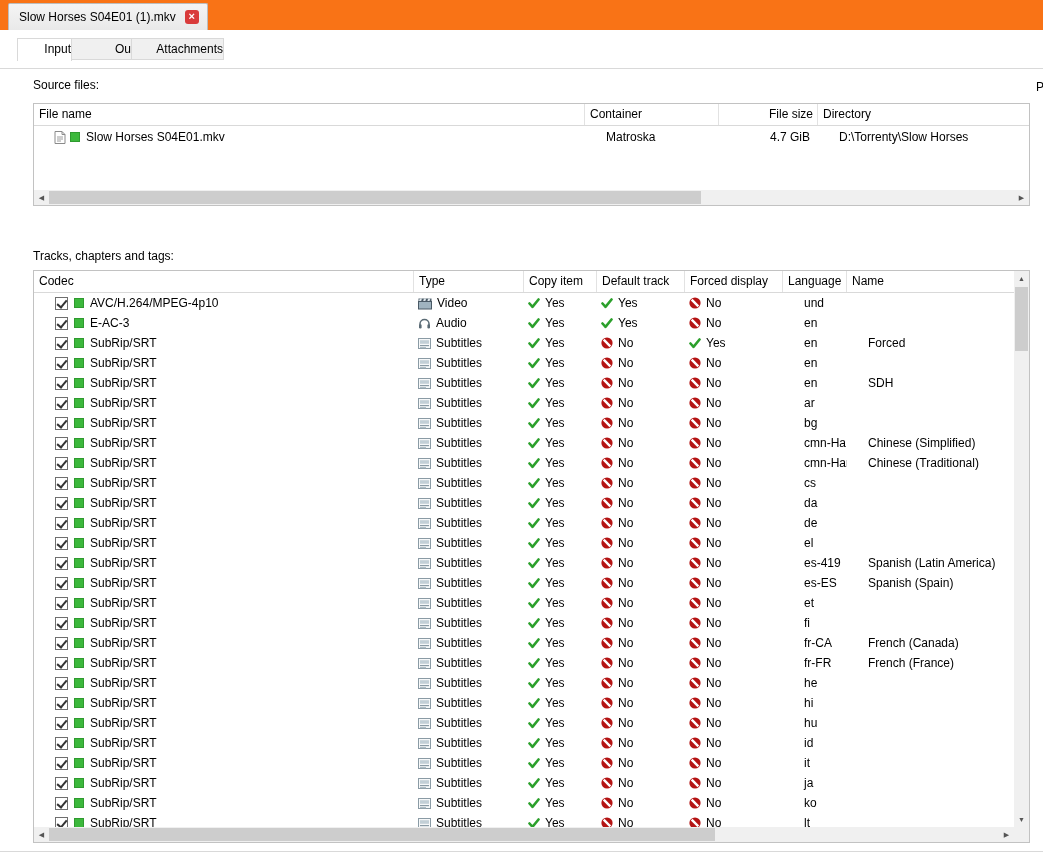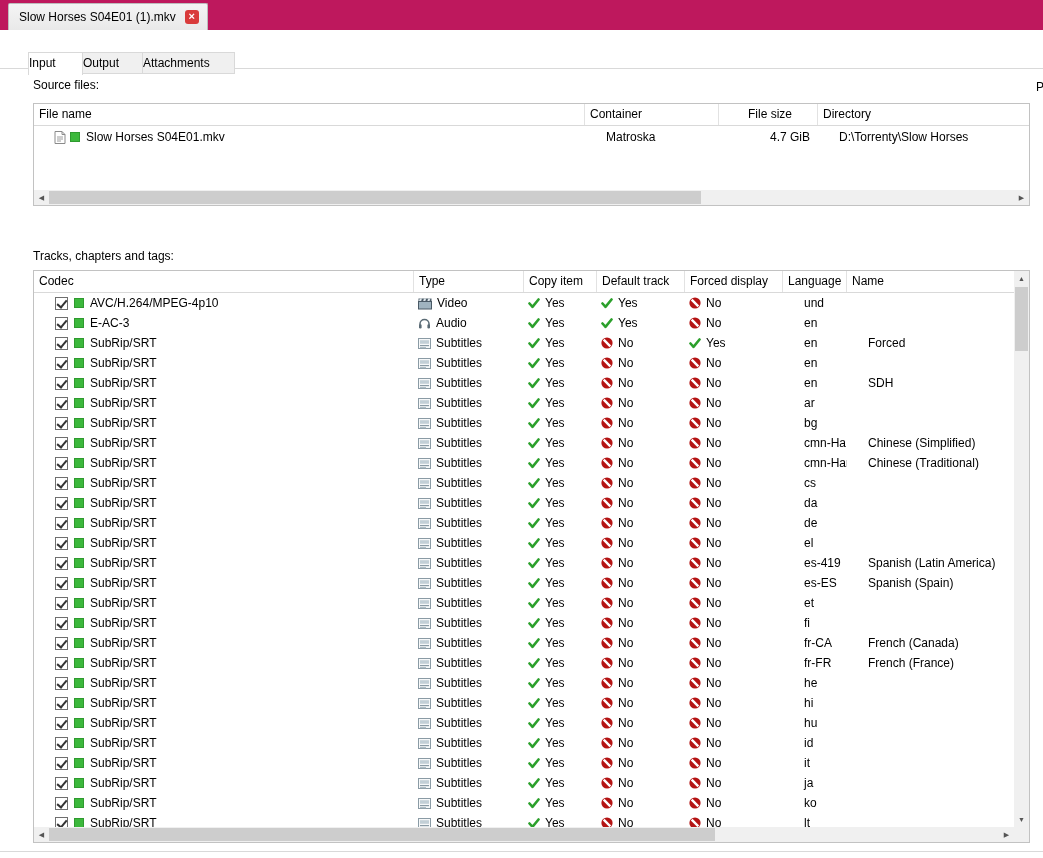--- a/index.html
+++ b/index.html
@@ -5,55 +5,55 @@
   html,body{margin:0;padding:0}
   body{
     width:1043px;height:858px;overflow:hidden;
     font-family:"Liberation Sans","DejaVu Sans",sans-serif;
     font-size:12px;color:#000;background:#fff;
   }
   *{box-sizing:border-box}
   #window{position:relative;width:1043px;height:858px;background:#fff;overflow:hidden}
 
   
-  .filetabbar{position:absolute;left:0;top:0;width:100%;height:30px;background:#be185d}
+  .filetabbar{position:absolute;left:0;top:0;width:100%;height:30px;background:#f97316}
   .filetab{
     position:absolute;left:8px;top:3px;height:27px;
     background:linear-gradient(#f4f4f4,#e9e9e9);
     border:1px solid #bdbdbd;border-bottom:none;border-radius:2px 2px 0 0;
     display:flex;align-items:center;padding:0 8px 0 10px;gap:9px;
   }
   .closebox{
     width:14px;height:14px;border-radius:3px;background:var(--close-red,#d93b3b);
     color:#fff;font-size:11px;line-height:13px;text-align:center;font-weight:bold;
   }
 
   
   .subtab{
-    position:absolute;top:52px;height:22px;line-height:20px;text-align:left;
-    background:#f0f0f0;border:1px solid #d9d9d9;z-index:2;margin-left:11px;
+    position:absolute;top:38px;height:22px;line-height:20px;text-align:right;
+    background:#f0f0f0;border:1px solid #d9d9d9;z-index:2;
   }
   .subtab.active{background:#fff;border-bottom:none;height:23px;z-index:3}
 
   
   .pane{position:absolute;left:0;top:68px;width:1043px;height:790px;background:#fff;border-top:1px solid #d9d9d9;z-index:1}
   .seclabel{position:absolute;left:33px;z-index:2}
   .clipped-right{position:absolute;left:1036px;top:80px;z-index:2;color:#000}
 
   
   .table{position:absolute;left:33px;width:997px;border:1px solid #c2c2c2;background:#fff;z-index:2}
   #source-table{top:103px;height:103px}
   #tracks-table{top:270px;height:573px}
 
   .thead{position:absolute;left:0;top:0;height:22px;background:#fff;border-bottom:1px solid #d9d9d9}
   #source-table .thead{right:0}
   #tracks-table .thead{right:15px}
   .th{position:absolute;top:0;height:21px;line-height:21px;padding-left:5px;border-right:1px solid #e2e2e2;overflow:hidden;white-space:nowrap}
   .th:last-child{border-right:none}
-  .th.num{text-align:right;padding-right:25px}
+  .th.num{text-align:right;padding-right:4px}
 
   .tbody{position:absolute;left:0;top:22px;overflow:hidden}
   #source-table .tbody{right:0;bottom:15px}
   #tracks-table .tbody{right:15px;bottom:15px}
 
   .trow{position:relative;height:20px;width:100%}
   #source-table .trow{height:22px}
   .cell{position:absolute;top:0;bottom:0;display:flex;align-items:center;overflow:hidden;white-space:nowrap;padding-left:4px}
   .cell.first{padding-left:0}
   .cell.num{justify-content:flex-end;padding-right:8px}

